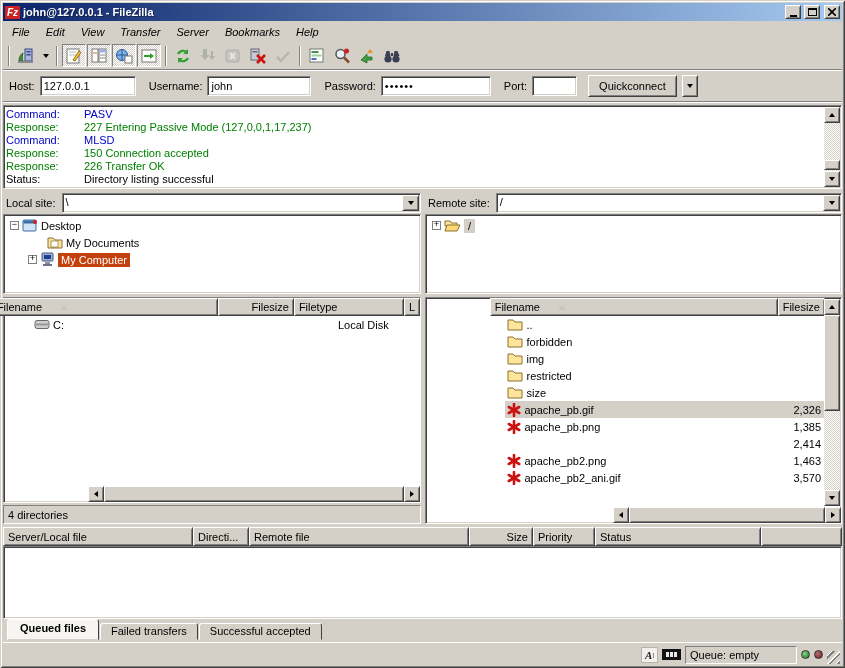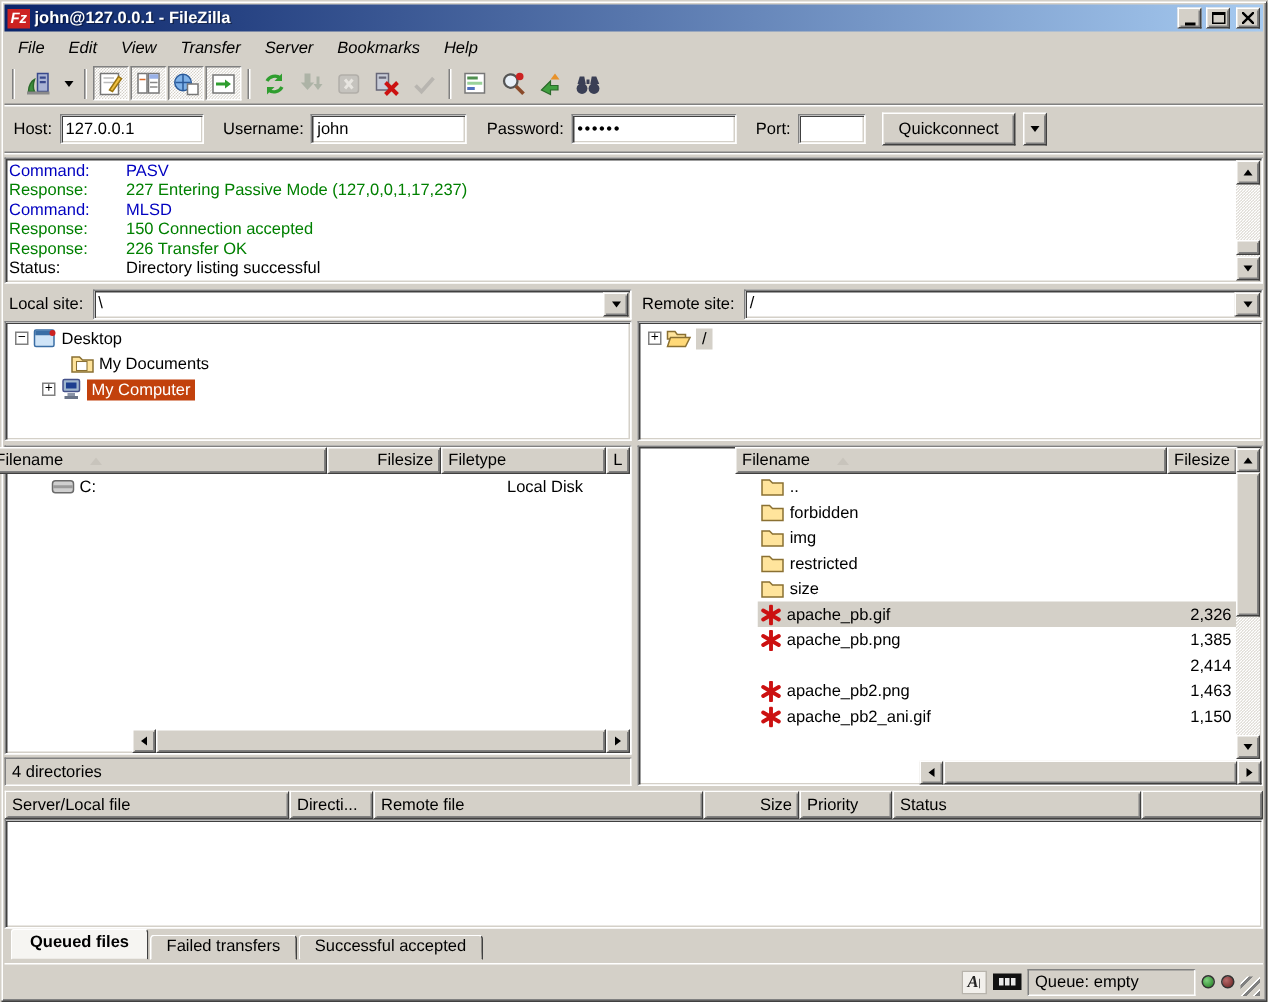--- a/index.html
+++ b/index.html
@@ -556,21 +556,21 @@
             <span class="c-name cell" style="width:288px">
               <svg width="14" height="14">
                   <g stroke="#cc1111" stroke-width="2.6" stroke-linecap="round">
                     <line x1="7" y1="1" x2="7" y2="13"></line>
                     <line x1="1.8" y1="4" x2="12.2" y2="10"></line>
                     <line x1="12.2" y1="4" x2="1.8" y2="10"></line>
                   </g>
                 </svg>
               <span>apache_pb2_ani.gif</span>
             </span>
-            <span class="cell" style="flex:1;text-align:right;padding-right:4px">1,150</span>
+            <span class="cell" style="flex:1;text-align:right;padding-right:4px">3,570</span>
           </div>
         </div>
 
         <div class="sb-track" style="position:absolute; top:1px; right:1px; width:16px; bottom:17px">
           <span class="sb-btn raised" style="position:absolute;top:0">
               <span class="tri-up"></span>
             </span>
           <span class="raised" style="position:absolute;top:16px;left:0;right:0;height:96px"></span>
           <span class="sb-btn raised" style="position:absolute;bottom:0">
               <span class="tri-dn"></span>

